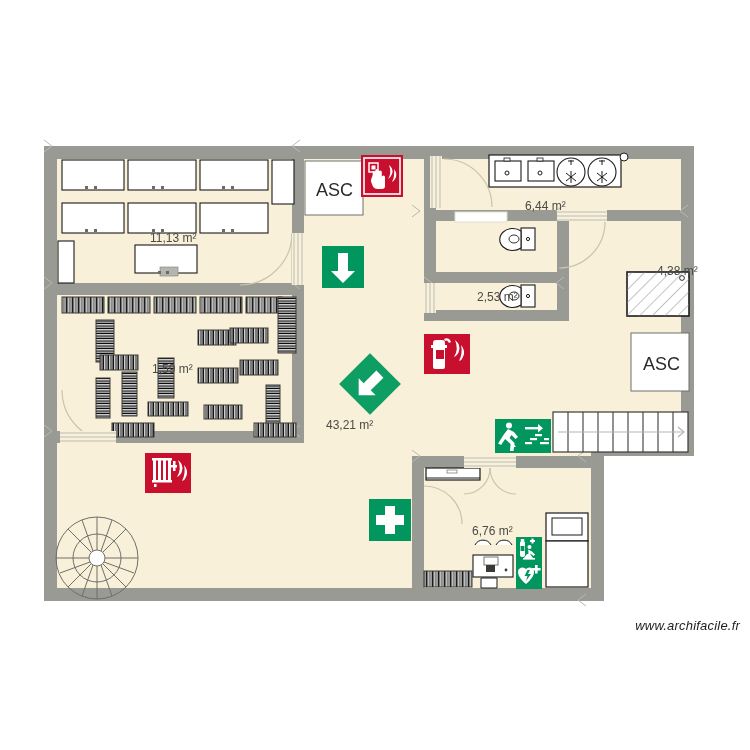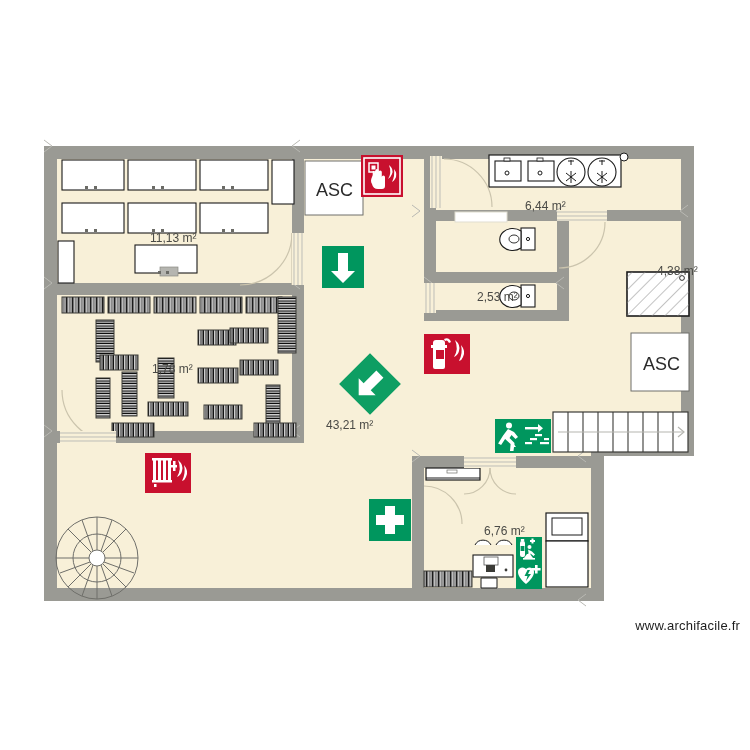--- a/index.html
+++ b/index.html
@@ -2,21 +2,21 @@
 <html><head>
 <meta charset="utf-8">
 <style>
   html,body{margin:0;padding:0;background:#ffffff;}
   body{width:750px;height:750px;position:relative;font-family:"Liberation Sans",sans-serif;overflow:hidden;}
   #plan{position:absolute;left:0;top:0;width:750px;height:750px;}
   .lbl{position:absolute;font-family:"Liberation Sans",sans-serif;color:#4a4a46;white-space:nowrap;}
   .area-lbl{font-size:12px;}
   .asc-lbl{font-size:18px;color:#2b2b2b;}
   .sign{position:absolute;}
-  .wm{position:absolute;right:10px;top:618px;font-size:13px;color:#1d1d1d;letter-spacing:.2px;}
+  .wm{position:absolute;right:10px;top:618px;font-size:13px;color:#1d1d1d;letter-spacing:.2px;font-style:italic;}
 </style>
 </head>
 <body>
 
 <svg id="plan" viewBox="0 0 750 750">
   <defs>
     <pattern id="hatch" width="9" height="9" patternTransform="rotate(45)" patternUnits="userSpaceOnUse">
       <line x1="0" y1="0" x2="0" y2="9" stroke="#888" stroke-width="1"></line>
     </pattern>
     <pattern id="bookA" width="6" height="20" patternUnits="userSpaceOnUse">
@@ -336,26 +336,26 @@
     <rect x="546" y="513" width="42" height="28" fill="#ffffff" stroke="#1b1b1b" stroke-width="1.2"></rect>
     <rect x="552" y="518" width="30" height="17" fill="#fff" stroke="#1b1b1b" stroke-width="1"></rect>
     <rect x="546" y="541" width="42" height="46" fill="#ffffff" stroke="#1b1b1b" stroke-width="1.2"></rect>
 
     <rect x="424" y="571" width="48" height="16" fill="url(#bookA)" stroke="#3a3a36" stroke-width="1"></rect>
   </g>
 
 </svg>
 
 <div class="lbl area-lbl" style="left:150px;top:231px;">11,13 m²</div>
-<div class="lbl area-lbl" style="left:152px;top:362px;">1,78 m²</div>
+<div class="lbl area-lbl" style="left:152px;top:362px;">1,59 m²</div>
 <div class="lbl area-lbl" style="left:326px;top:418px;">43,21 m²</div>
 <div class="lbl area-lbl" style="left:525px;top:199px;">6,44 m²</div>
 <div class="lbl area-lbl" style="left:477px;top:290px;">2,53 m²</div>
 <div class="lbl area-lbl" style="left:613px;top:264px;margin-left:44px;">4,38 m²</div>
-<div class="lbl area-lbl" style="left:484px;top:524px;">6,76 m²</div>
+<div class="lbl area-lbl" style="left:472px;top:524px;">6,76 m²</div>
 
 <div class="lbl asc-lbl" style="left:316px;top:180px;">ASC</div>
 <div class="lbl asc-lbl" style="left:643px;top:354px;">ASC</div>
 
 <div class="sign" style="left:361px;top:155px;width:42px;height:42px;">
   <svg width="42" height="42" viewBox="0 0 42 42">
     <rect width="42" height="42" fill="#c8102e"></rect>
     <rect x="3" y="3" width="36" height="36" fill="none" stroke="#ffffff" stroke-width="1.6"></rect>
     <rect x="8" y="8" width="9" height="9" fill="none" stroke="#ffffff" stroke-width="1.5"></rect>
     <rect x="10.5" y="10.5" width="4" height="4" fill="#ffffff"></rect>

